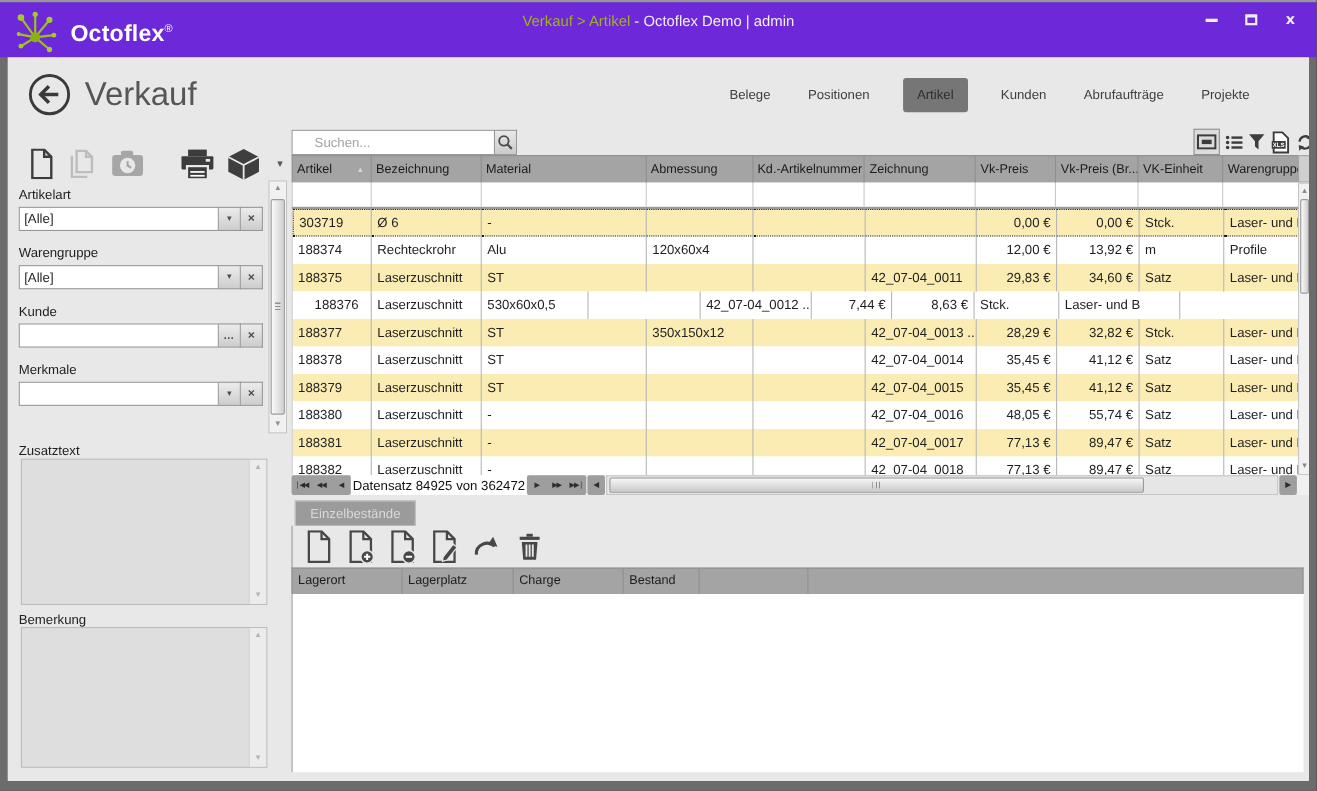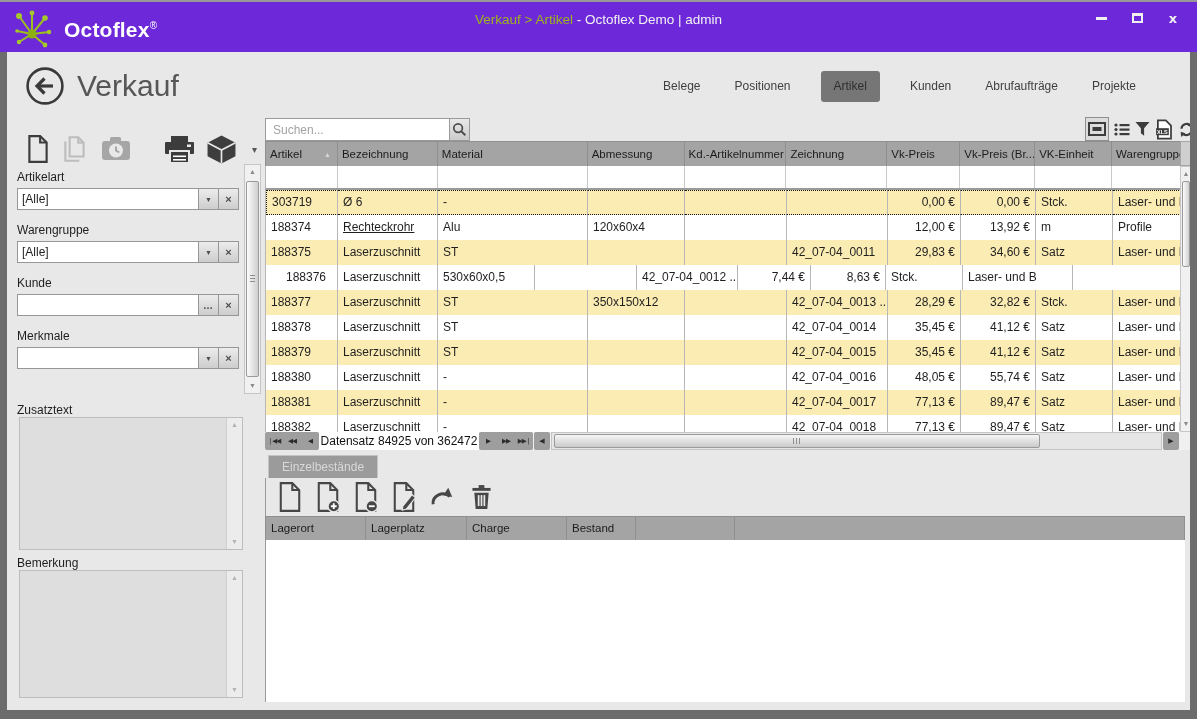--- a/index.html
+++ b/index.html
@@ -56,21 +56,21 @@
  background:repeating-linear-gradient(#8f8f8f 0 1px,transparent 1px 3px)}
 .vs-side .sthumb{top:16px;height:196px}
 
 .sidebox-label{position:absolute;left:10px;font-size:12px;color:#1e1e1e}
 .sidebox{position:absolute;left:12px;width:224px;background:#dedede;border:1px solid #bdbdbd}
 .tascroll{position:absolute;right:0;top:0;bottom:0;width:16px;background:#ececec;border-left:1px solid #cfcfcf}
 .tascroll .sarr{color:#b2b2b2;font-size:7px}
 
 
 .searchrow{position:absolute;left:258px;top:66px;display:flex;height:23px}
-.search-input{width:185px;border:1px solid #9a9a9a;background:#fff;font-size:12px;padding:0 7px;color:#1e1e1e;font-family:"Liberation Sans",sans-serif}
+.search-input{width:185px;border:1px solid #9a9a9a;background:#fff;font-size:12px;padding:0 20px;color:#1e1e1e;font-family:"Liberation Sans",sans-serif}
 .search-input::placeholder{color:#a3a3a3}
 .search-btn{width:20px;background:linear-gradient(#e9e9e9,#cbcbcb);border:1px solid #9a9a9a;border-left:none;display:flex;align-items:center;justify-content:center;cursor:pointer}
 .view-icons{position:absolute;left:1078px;top:64px;height:26px;display:flex;align-items:center;gap:5px}
 .vi{cursor:pointer;display:flex;align-items:center;justify-content:center}
 .vi.pressed{width:24px;height:24px;background:#dcdcdc;border:1px solid #8f8f8f}
 .grid{position:absolute;left:258px;top:89px;width:915px;overflow:hidden}
 .grid-header,.grid-filter,.g-row{display:flex;width:957px}
 .grid-header{height:25px;background:#a4a4a4;border-top:1px solid #8f8f8f;border-left:1px solid #8f8f8f}
 .gh-c{height:100%;border-right:1px solid #8f8f8f;font-size:11.5px;color:#1c1c1c;line-height:24px;padding:0 4px;white-space:nowrap;overflow:hidden;position:relative;cursor:pointer}
 .gh-c .sort{position:absolute;right:6px;top:1px;font-size:7px;color:#d6d6d6}
@@ -343,21 +343,21 @@
             <div class="g-c" style="width: 97px;"></div>
             <div class="g-c" style="width: 102px;"></div>
             <div class="g-c" style="width: 101px;"></div>
             <div class="g-c num" style="width: 73px;">0,00 €</div>
             <div class="g-c num" style="width: 75px;">0,00 €</div>
             <div class="g-c" style="width: 77px;">Stck.</div>
             <div class="g-c" style="width: 110px;">Laser- und B</div>
           </div>
           <div class="g-row">
             <div class="g-c" style="width: 72px;">188374</div>
-            <div class="g-c" style="width: 100px; text-decoration: underline;">Rechteckrohr</div>
+            <div class="g-c" style="width: 100px;">Rechteckrohr</div>
             <div class="g-c" style="width: 150px;">Alu</div>
             <div class="g-c" style="width: 97px;">120x60x4</div>
             <div class="g-c" style="width: 102px;"></div>
             <div class="g-c" style="width: 101px;"></div>
             <div class="g-c num" style="width: 73px;">12,00 €</div>
             <div class="g-c num" style="width: 75px;">13,92 €</div>
             <div class="g-c" style="width: 77px;">m</div>
             <div class="g-c" style="width: 110px;">Profile</div>
           </div>
           <div class="g-row alt">

